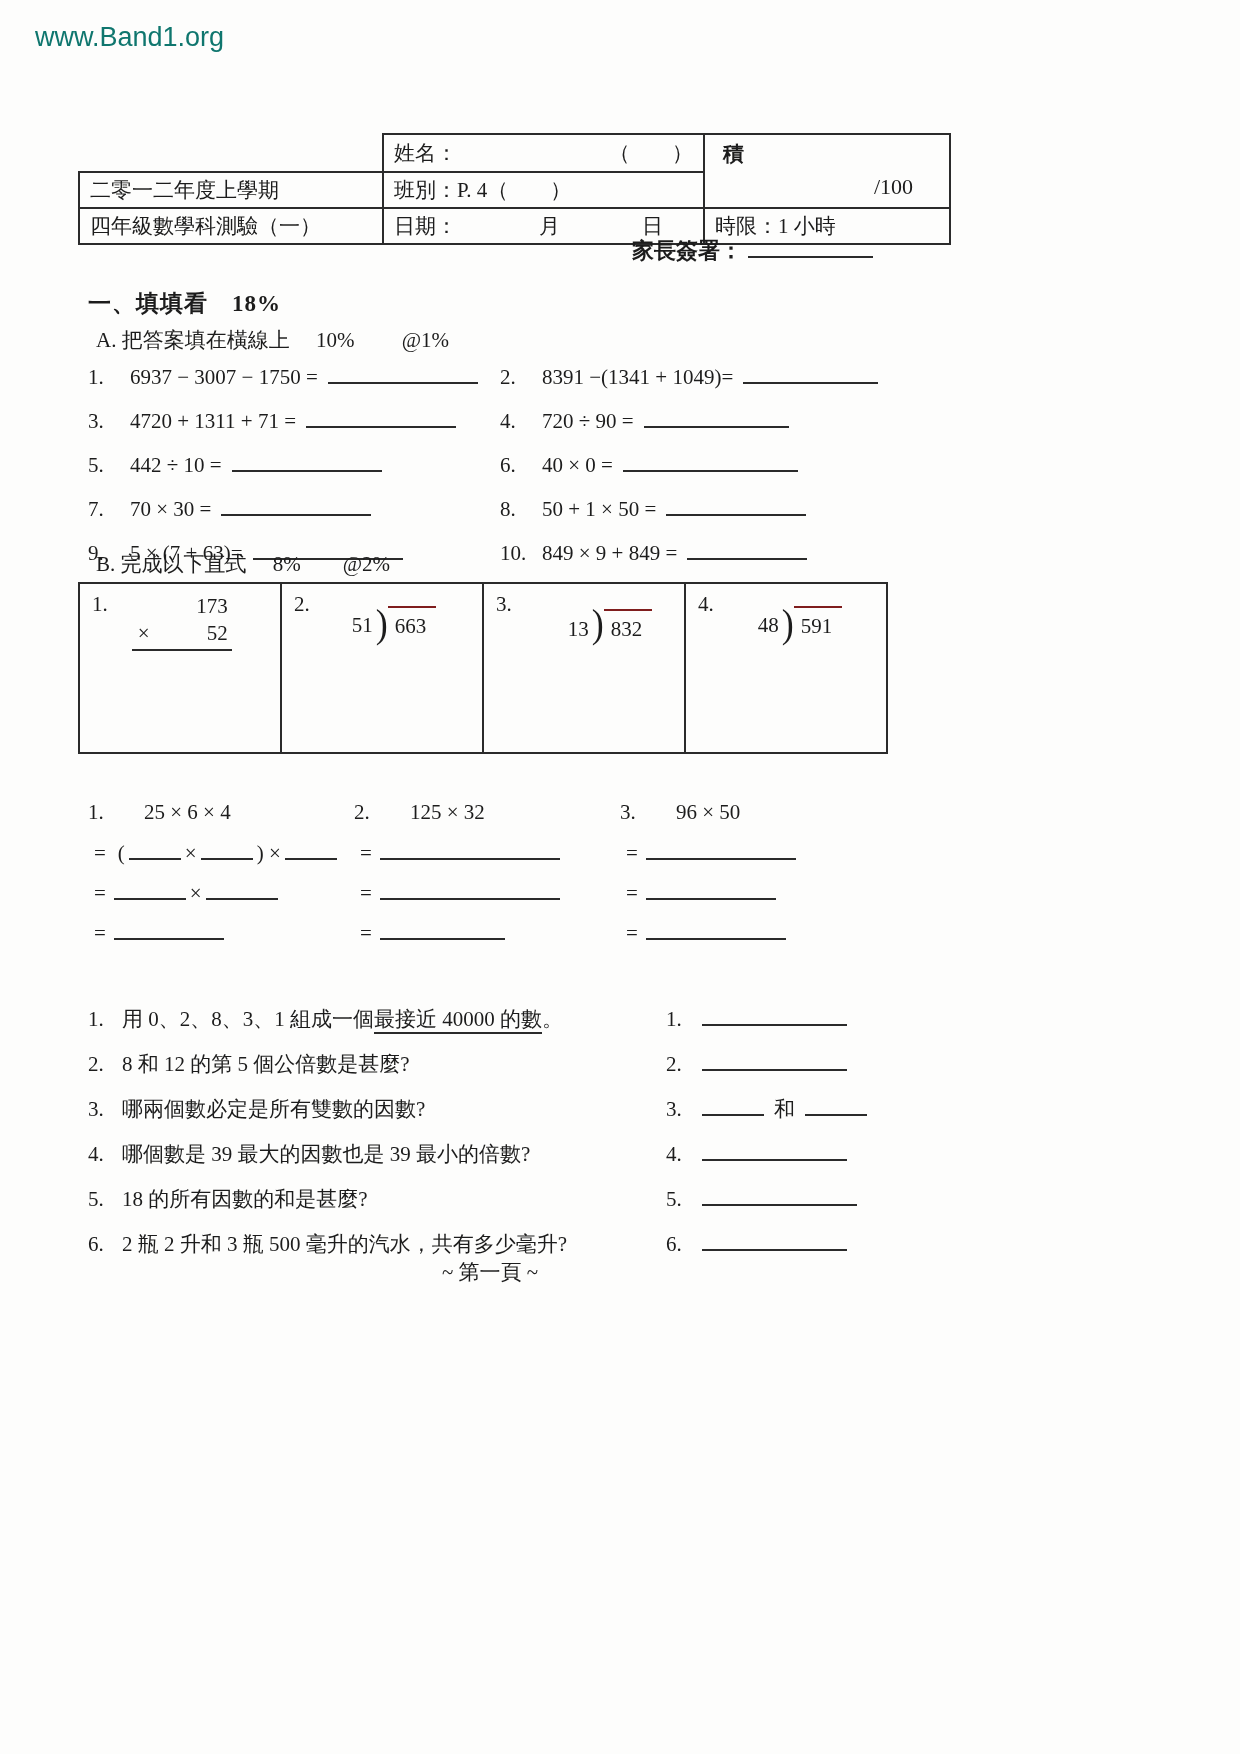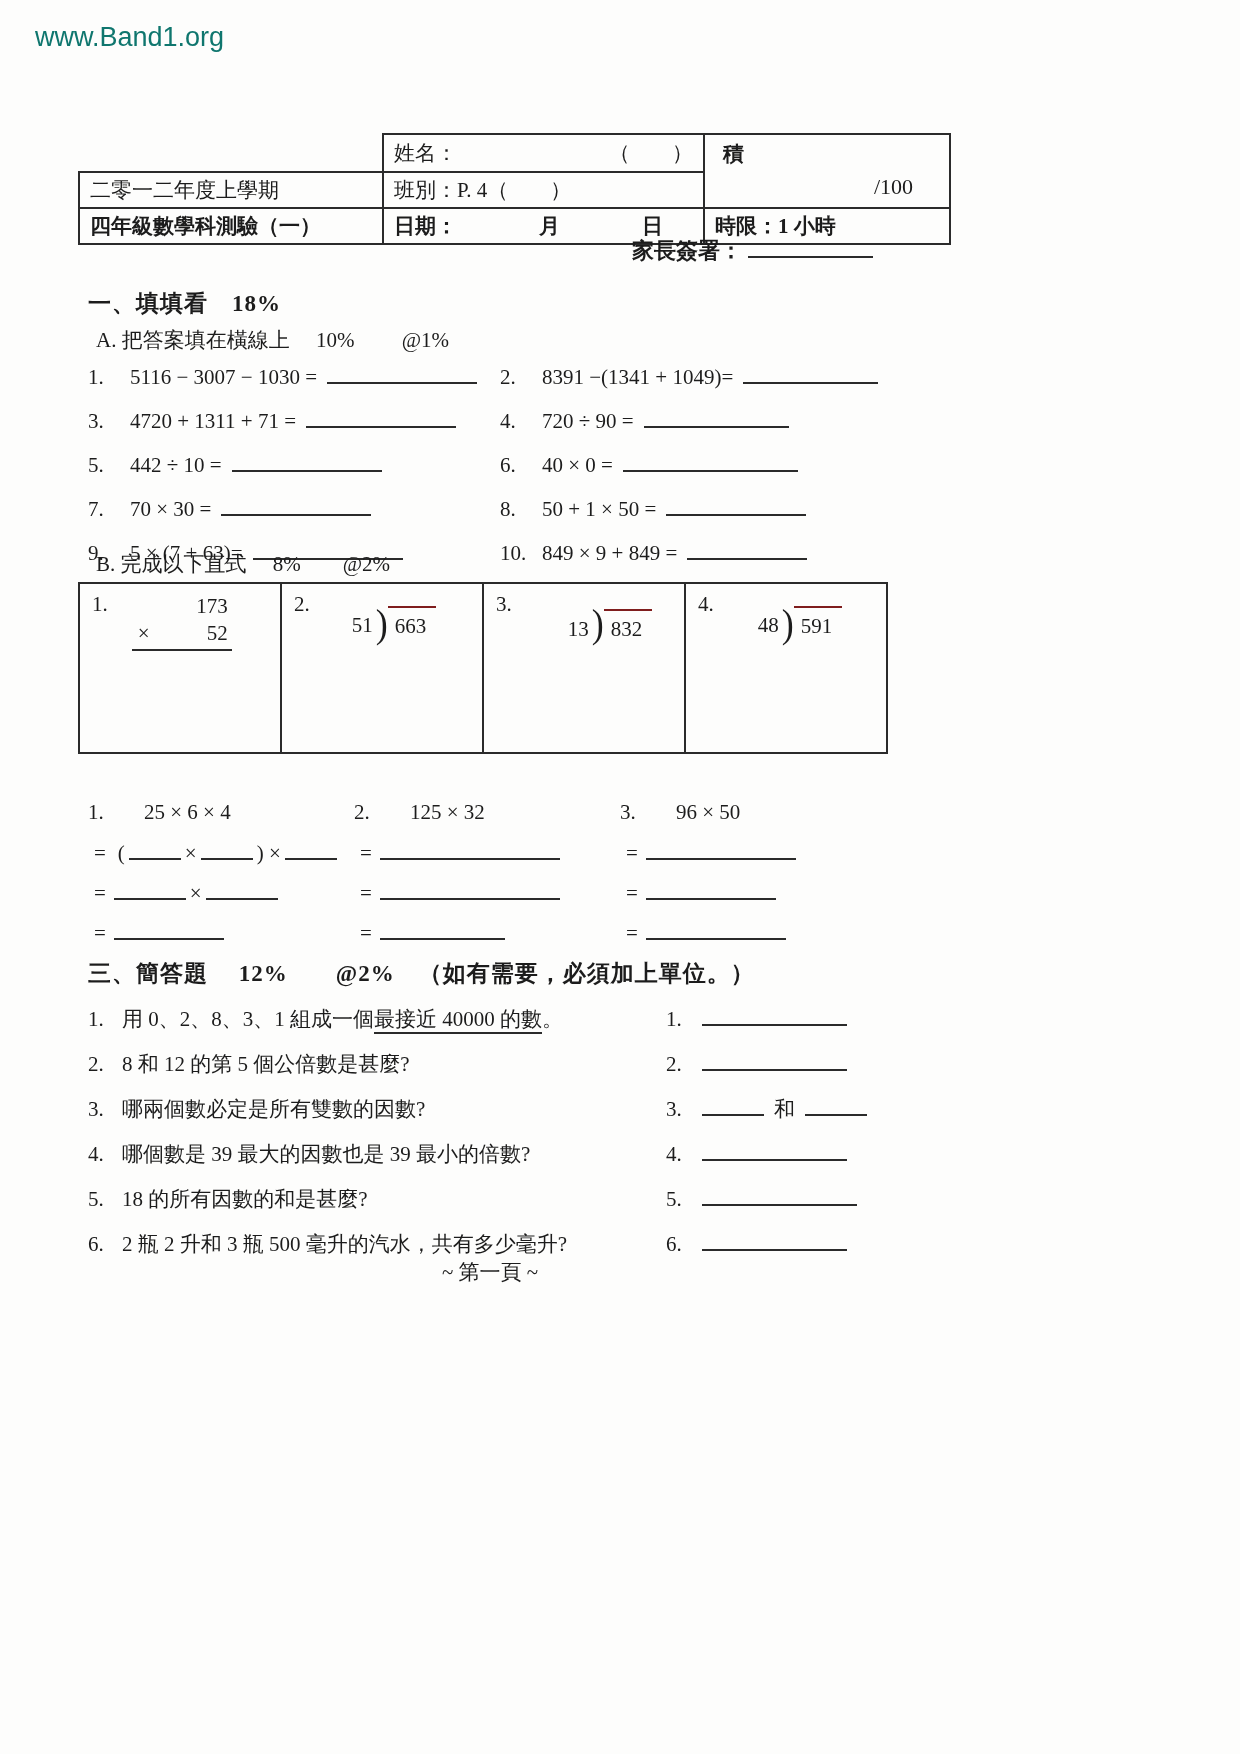--- a/index.html
+++ b/index.html
@@ -86,21 +86,21 @@
           <div class="score-cell" style="height:66px;">
             <span class="score-top">積</span>
             <span class="score-bot">/100</span>
           </div>
         </td>
       </tr>
       <tr style="height:34px;">
         <td>二零一二年度上學期</td>
         <td>班別：P. 4（　　）</td>
       </tr>
-      <tr style="height:36px;font-weight:bold;">
+      <tr style="height:36px;">
         <td>四年級數學科測驗（一）</td>
         <td>
           <span class="cell-flex" style="padding-right:30px;">
             <span>日期：</span>
             <span>月</span>
             <span>日</span>
           </span>
         </td>
         <td>時限：1 小時</td>
       </tr>
@@ -112,21 +112,21 @@
     <span>家長簽署：</span>
     <span class="blank" style="width:125px;"></span>
   </div>
 
   <div class="abs sec-title" style="left:88px;top:288px;">一、填填看　18%</div>
   <div class="abs sub-title" style="left:96px;top:326px;">A. 把答案填在橫線上　 10%　　 @1%</div>
 
   <div class="abs probs" style="left:88px;top:362px;width:804px;">
     <div class="prob">
       <span class="no">1.</span>
-      <span class="expr">5116 − 3007 − 1030 =</span>
+      <span class="expr">6937 − 3007 − 1750 =</span>
       <span class="blank" style="max-width:150px;"></span>
     </div>
     <div class="prob">
       <span class="no">2.</span>
       <span class="expr">8391 −(1341 + 1049)=</span>
       <span class="blank"></span>
     </div>
     <div class="prob">
       <span class="no">3.</span>
       <span class="expr">4720 + 1311 + 71 =</span>
@@ -266,21 +266,20 @@
     <span class="wrow">
       <span class="eq">=</span>
       <span class="blank" style="width:125px;"></span>
     </span>
     <span class="wrow">
       <span class="eq">=</span>
       <span class="blank" style="width:140px;"></span>
     </span>
   </div>
 
-  <div class="abs sec-title" style="left:88px;top:958px;">三、簡答題　 12%　　@2%　（如有需要，必須加上單位。）</div>
 
   <div class="abs s3" style="left:88px;top:1004px;width:800px;">
 
     <span class="q">
       <span class="no">1.</span>
       <span><span>用 0、2、8、3、1 組成一個</span><span class="u">最接近 40000 的數</span><span>。</span></span>
     </span>
     <span class="ansr">
       <span class="no">1.</span>
       <span class="blank" style="width:145px;"></span>

